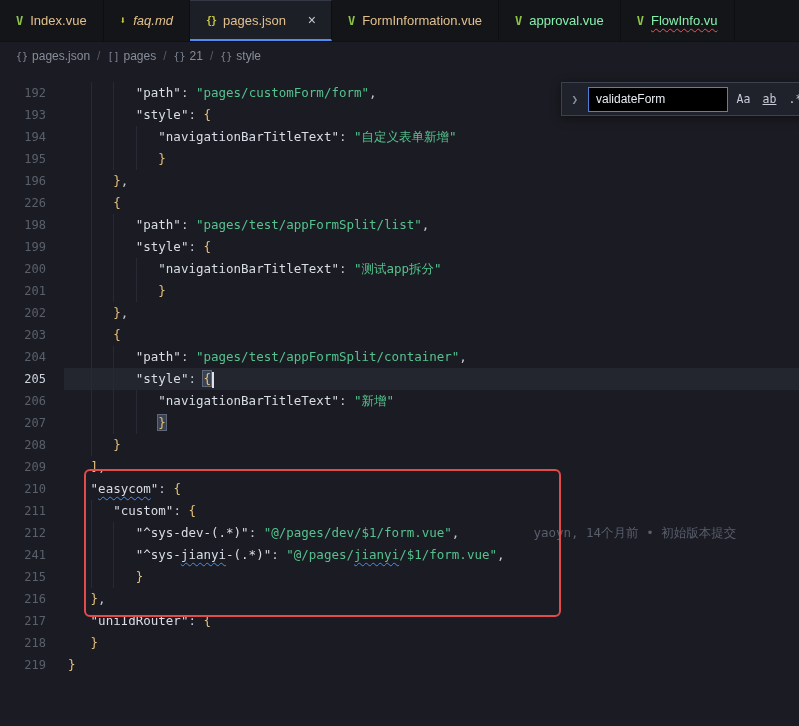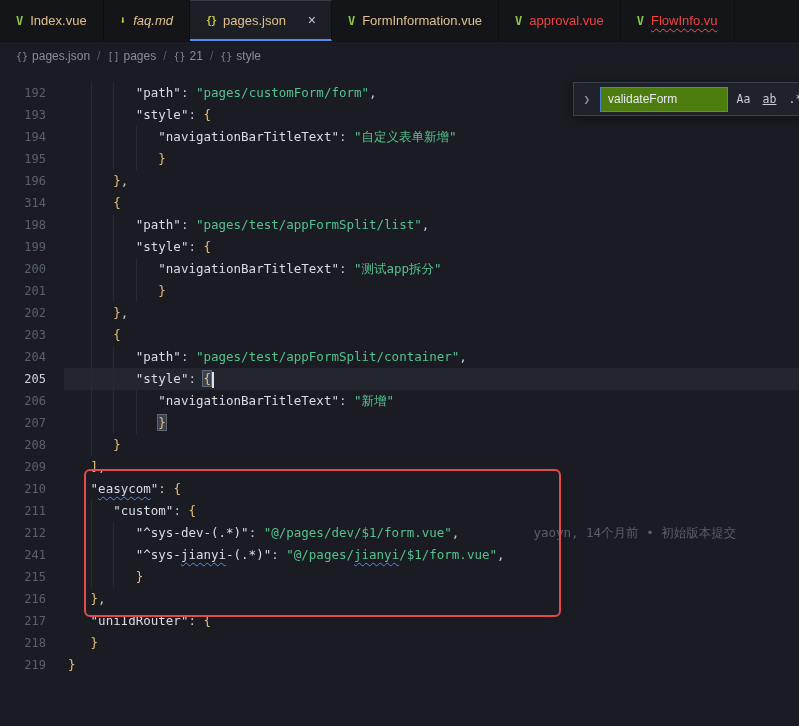--- a/index.html
+++ b/index.html
@@ -8,21 +8,21 @@
 
   
   .tabbar{height:42px;background:#141519;display:flex;align-items:stretch;border-bottom:1px solid #0f1015;overflow:hidden;}
   .tab{display:flex;align-items:center;gap:7px;padding:0 16px;background:#141519;border-right:1px solid #0d0e12;font-size:13px;cursor:pointer;white-space:nowrap;}
   .tab.active{background:#1d1f26;border-top:1px solid #343845;border-bottom:2px solid #4e8df6;padding-right:10px;}
   .ticon{font-weight:bold;font-size:12px;font-family:"DejaVu Sans Mono",monospace;}
   .ticon-vue{color:#8dc149;}
   .ticon-md{color:#cbcb41;font-size:11px;}
   .ticon-json{color:#cbcb41;font-size:10px;letter-spacing:-1px;}
   .tlabel.st-modified{color:#e2c08d;}
-  .tlabel.st-added{color:#ef4444;}
+  .tlabel.st-added{color:#86efac;}
   .tlabel.preview{font-style:italic;}
   .tlabel.err{text-decoration:underline wavy #e45959;text-decoration-thickness:1px;text-underline-offset:3px;}
   .tclose{color:#c7ccd6;margin-left:10px;font-size:14px;width:18px;height:18px;display:flex;align-items:center;justify-content:center;border-radius:4px;}
 
   
   .breadcrumb{height:28px;display:flex;align-items:center;padding-left:16px;gap:7px;font-size:12px;color:#868d99;background:#1b1c23;}
   .bc-item{display:flex;align-items:center;gap:4px;cursor:pointer;}
   .bc-icon{font-size:10px;color:#7c8390;font-family:"DejaVu Sans Mono",monospace;}
   .bc-sep{color:#555b66;}
 
@@ -44,21 +44,21 @@
   .sq{text-decoration:underline wavy #4a90e2;text-decoration-thickness:1px;text-underline-offset:3px;}
   .bm{background:#3a4150;box-shadow:0 0 0 1px #5f6878;}
   .cursor{display:inline-block;width:2px;height:16px;background:#dde1ea;vertical-align:middle;margin-left:1px;}
 
   
   .redbox{position:absolute;left:84px;top:399px;width:477px;height:148px;border:2px solid #e14b4b;border-radius:6px;pointer-events:none;}
 
   
   .find{position:absolute;top:12px;right:-14px;height:34px;background:#1f212b;border:1px solid #3c414e;display:flex;align-items:center;padding:0 6px 0 4px;gap:5px;box-shadow:0 2px 10px rgba(0,0,0,.45);}
   .chev{color:#8a909c;font-size:11px;padding:0 5px;cursor:pointer;}
-  .find-input{width:128px;height:25px;background:#4d7c0f;border:1px solid #4d7fd6;color:#e8ebf1;font-size:12px;padding:0 7px;font-family:"Liberation Sans",sans-serif;outline:none;}
+  .find-input{width:140px;height:25px;background:#000000;border:1px solid #4d7fd6;color:#e8ebf1;font-size:12px;padding:0 7px;font-family:"Liberation Sans",sans-serif;outline:none;}
   .fopt{min-width:21px;height:21px;display:flex;align-items:center;justify-content:center;color:#c6cbd6;font-size:11.5px;border-radius:3px;cursor:pointer;padding:0 2px;}
   .fopt.ww{text-decoration:underline;}
 </style>
 </head>
 <body>
 
 <div class="window">
 
   <div class="tabbar" id="tabbar">
       <div class="tab">
@@ -126,21 +126,21 @@
         </div>
         <div class="row">
           <div class="num">195</div>
           <div class="content"><span class="guide" style="left: 26.545px;"></span><span class="guide" style="left: 49.09px;"></span><span class="guide" style="left: 71.635px;"></span><span class="tk-w">				</span><span class="tk-b">}</span></div>
         </div>
         <div class="row">
           <div class="num">196</div>
           <div class="content"><span class="guide" style="left: 26.545px;"></span><span class="tk-w">		</span><span class="tk-b">}</span><span class="tk-p">,</span></div>
         </div>
         <div class="row">
-          <div class="num">314</div>
+          <div class="num">226</div>
           <div class="content"><span class="guide" style="left: 26.545px;"></span><span class="tk-w">		</span><span class="tk-b">{</span></div>
         </div>
         <div class="row">
           <div class="num">198</div>
           <div class="content"><span class="guide" style="left: 26.545px;"></span><span class="guide" style="left: 49.09px;"></span><span class="tk-w">			</span><span class="tk-k">"path"</span><span class="tk-p">: </span><span class="tk-s">"pages/test/appFormSplit/list"</span><span class="tk-p">,</span></div>
         </div>
         <div class="row">
           <div class="num">199</div>
           <div class="content"><span class="guide" style="left: 26.545px;"></span><span class="guide" style="left: 49.09px;"></span><span class="tk-w">			</span><span class="tk-k">"style"</span><span class="tk-p">: </span><span class="tk-b">{</span></div>
         </div>

